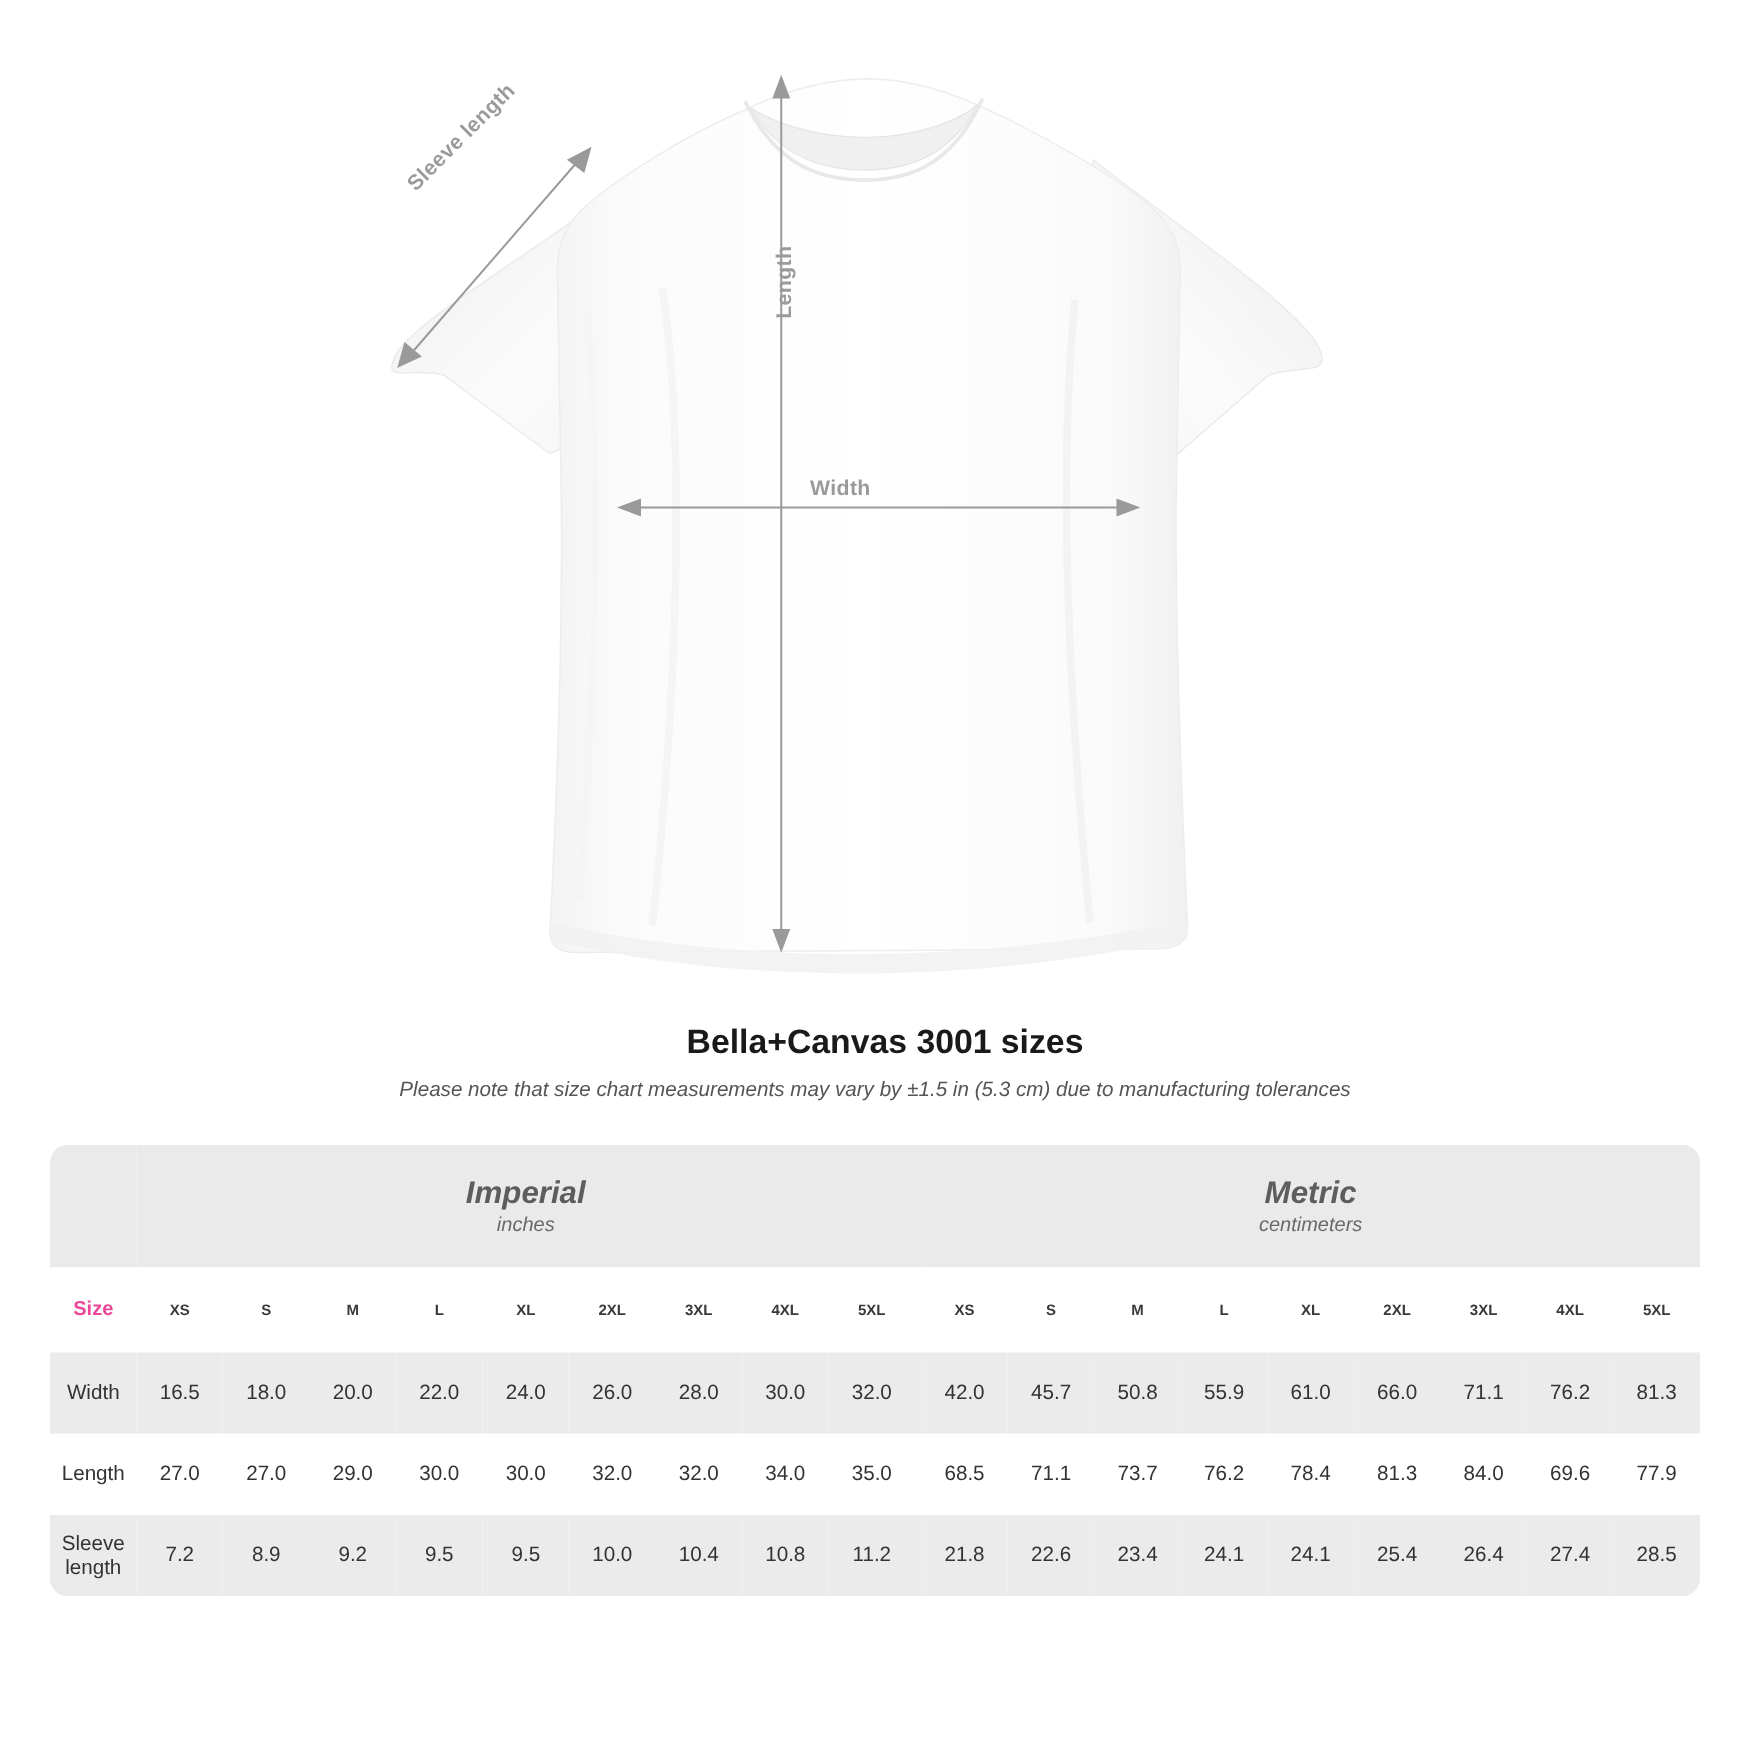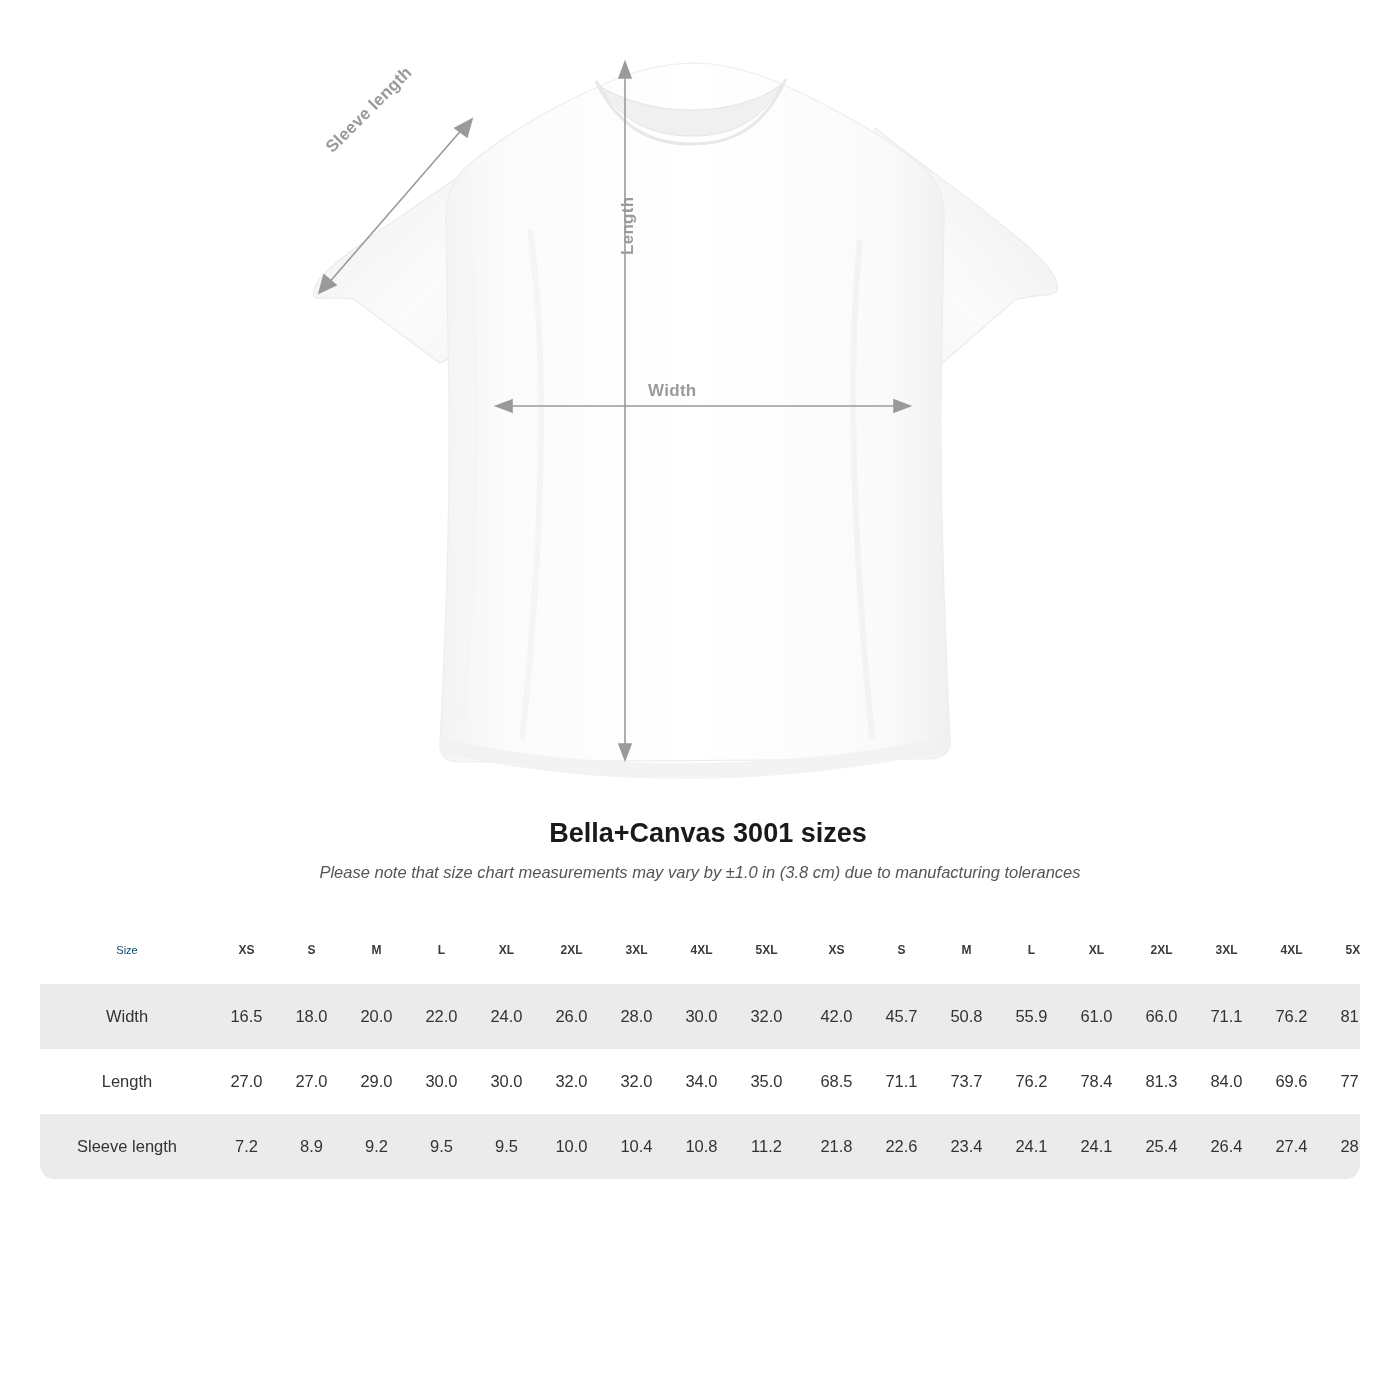--- a/index.html
+++ b/index.html
@@ -120,23 +120,23 @@
 
   
   tr.size-row td {
     background: #ffffff;
     height: 66px;
     font-weight: bold;
     color: #3a3a3a;
     font-size: 12px;
   }
   tr.size-row td.rowlabel {
-    font-weight: normal;
-    color: #0c4a6e;
-    font-size: 11px;
+    font-weight: bold;
+    color: #ec4899;
+    font-size: 16px;
   }
 
   tr.data-row td {
     height: 63px;
   }
   tr.shade td { background: #ebebeb; }
   tr.plain td { background: #ffffff; }
 
   td.rowlabel {
     font-weight: bold;
@@ -225,27 +225,39 @@
     </svg>
   </div>
 
   <div class="dim-label length">Length</div>
   <div class="dim-label width">Width</div>
   <div class="dim-label sleeve">Sleeve length</div>
 </div>
 
 <div class="title-block">
   <h1 class="chart-title">Bella+Canvas 3001 sizes</h1>
-  <p class="chart-note">Please note that size chart measurements may vary by ±1.0 in (3.8 cm) due to manufacturing tolerances</p>
+  <p class="chart-note">Please note that size chart measurements may vary by ±1.5 in (5.3 cm) due to manufacturing tolerances</p>
 </div>
 
 <div class="table-wrap">
   <table class="size-table">
     <tbody>
 
+      <tr>
+        <td class="corner-cell unit-cell"></td>
+        <td class="unit-cell" colspan="9">
+          <div class="unit-name">Imperial</div>
+          <div class="unit-sub">inches</div>
+        </td>
+        <td class="unit-cell divider"></td>
+        <td class="unit-cell" colspan="9">
+          <div class="unit-name">Metric</div>
+          <div class="unit-sub">centimeters</div>
+        </td>
+      </tr>
 
       <tr class="size-row">
         <td class="rowlabel">Size</td>
         <td class="cell vline">XS</td>
         <td class="cell vline">S</td>
         <td class="cell vline">M</td>
         <td class="cell vline">L</td>
         <td class="cell vline">XL</td>
         <td class="cell vline">2XL</td>
         <td class="cell vline">3XL</td>

